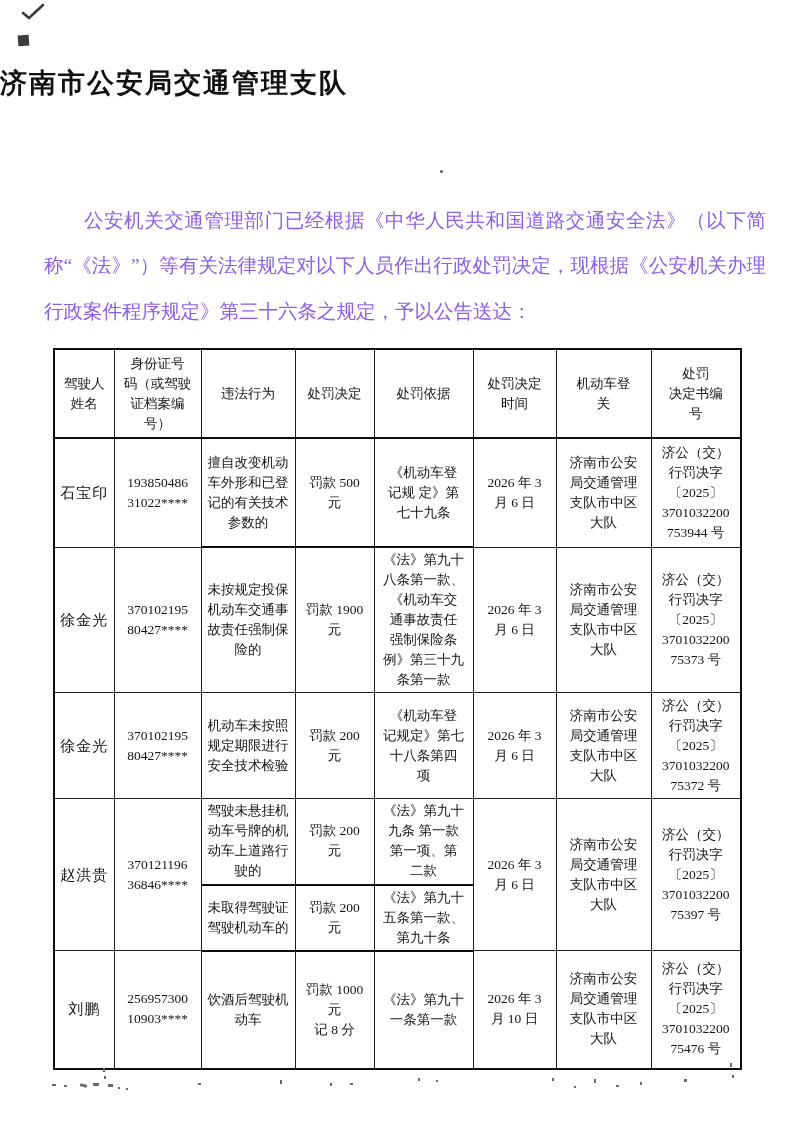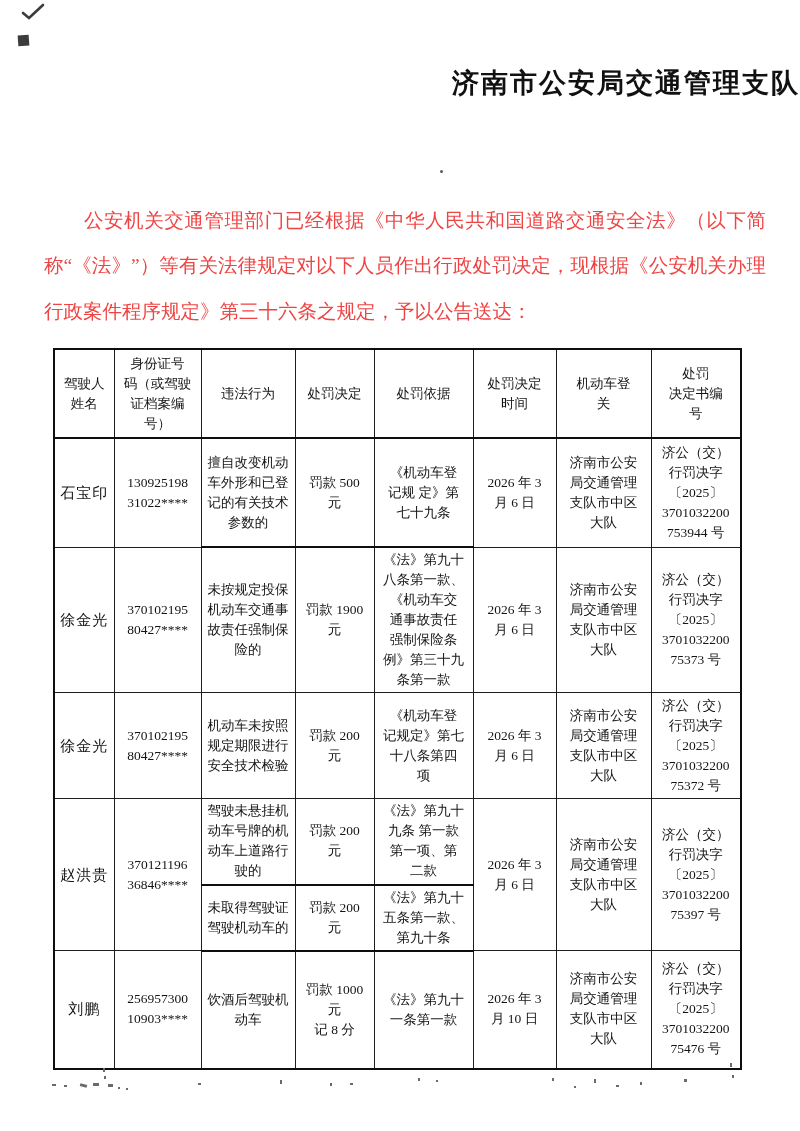--- a/index.html
+++ b/index.html
@@ -7,31 +7,31 @@
     width:800px;height:1131px;
     background:#e8e8e8;
     font-family:"Liberation Serif","DejaVu Serif",serif;
   }
   .page{
     position:relative;width:800px;height:1131px;
     background:#ffffff;overflow:hidden;color:#1a1a1a;
   }
   .doc-title{
     position:absolute;top:62px;left:0;width:100%;
-    text-align:right;font-weight:bold;font-size:27px;
+    text-align:left;font-weight:bold;font-size:27px;
     line-height:42px;letter-spacing:2px;color:#111;
   }
   .tiny-dot{
     position:absolute;left:440px;top:170px;width:3px;height:3px;
     background:#5a5a5a;border-radius:50%;
   }
   .intro{
     position:absolute;left:44px;right:34px;top:178px;
     font-size:19.5px;line-height:45.5px;text-align:justify;
-    text-indent:2.05em;color:#ef4444;
+    text-indent:2.05em;color:#8b5cf6;
   }
   table.penalty{
     position:absolute;left:53px;top:348px;width:687px;
     border-collapse:collapse;table-layout:fixed;
     border:2.5px solid #0e0e0e;
   }
   .penalty th,.penalty td{
     border:1px solid #1d1d1d;
     text-align:center;vertical-align:middle;
     white-space:pre-line;
@@ -105,21 +105,21 @@
 时间</th>
       <th>机动车登
 关</th>
       <th>处罚
 决定书编
 号</th>
     </tr>
 
     <tr class="r1">
       <td class="name">石宝印</td>
-      <td>130925198
+      <td>193850486
 31022****</td>
       <td class="seg">擅自改变机动
 车外形和已登
 记的有关技术
 参数的</td>
       <td class="seg">罚款 500
 元</td>
       <td class="seg">《机动车登
 记规 定》第
 七十九条</td>

